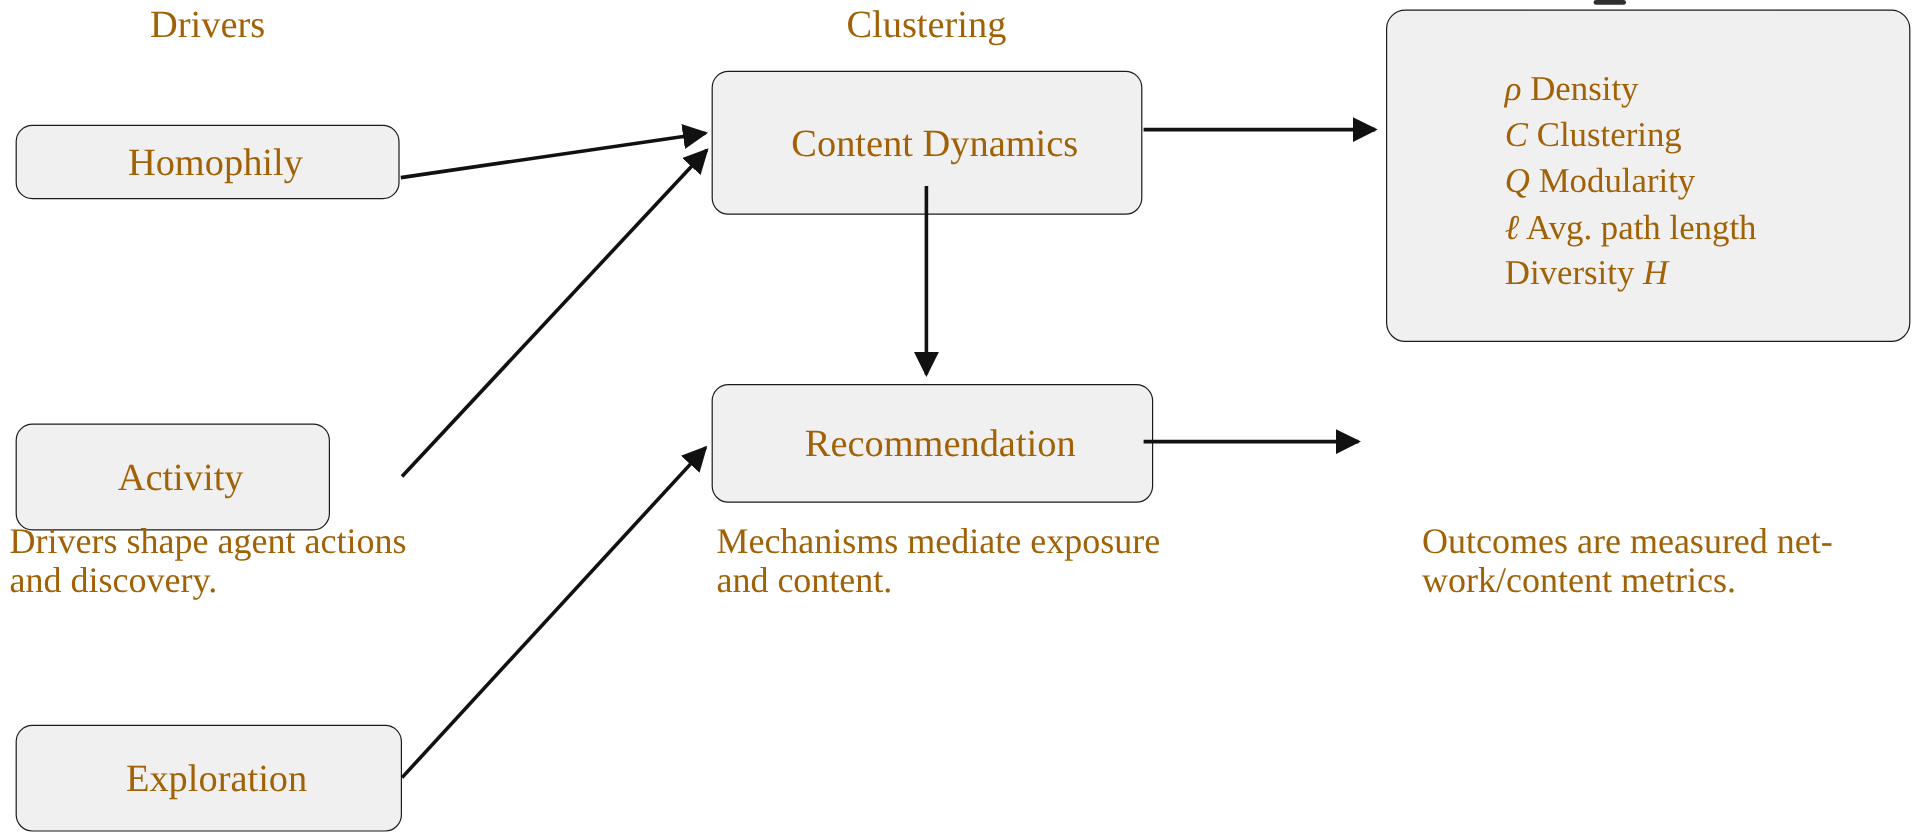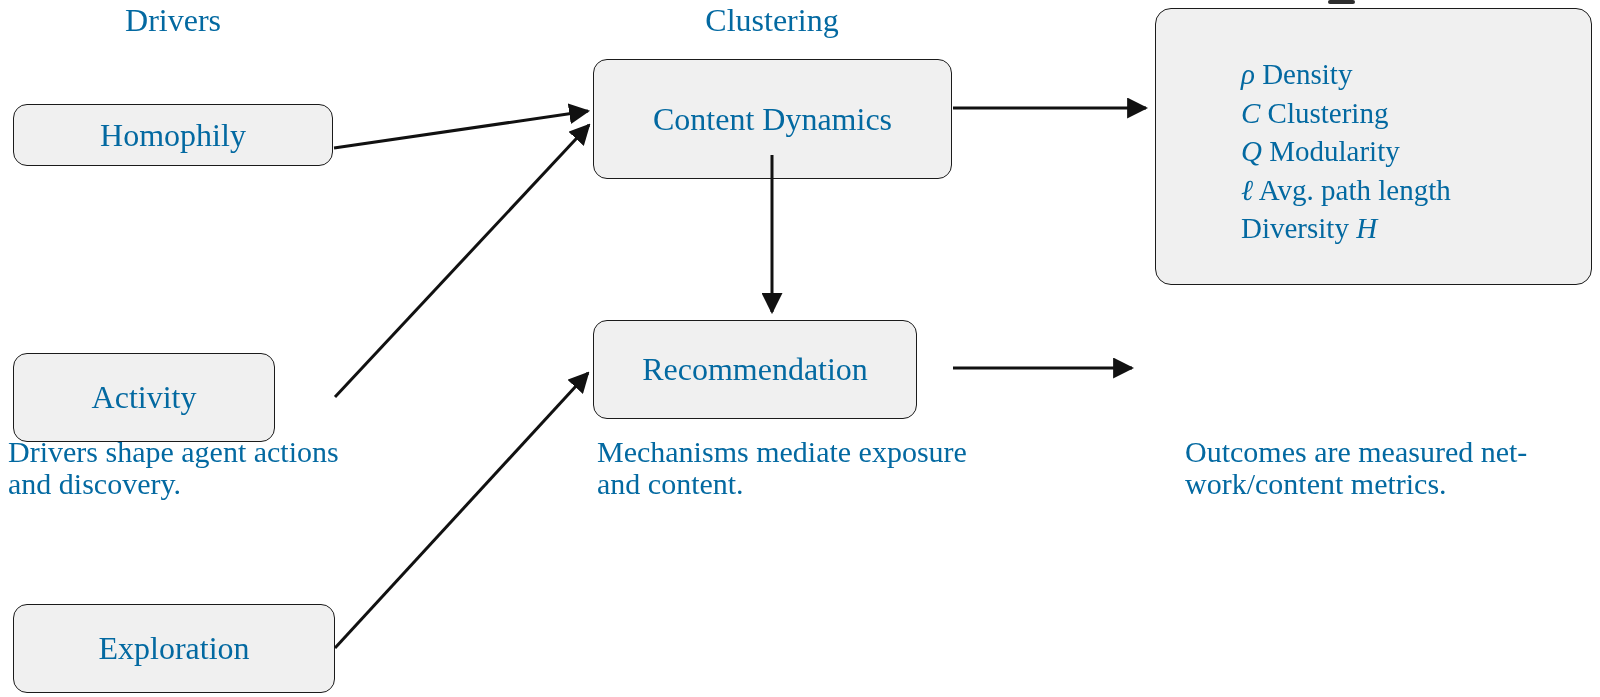--- a/index.html
+++ b/index.html
@@ -1,39 +1,39 @@
 <!DOCTYPE html>
 <html style="--box-fill: #f0f0f0; --box-border: #1b1b1b;"><head>
 <meta charset="utf-8">
 <style>
   html,body { margin:0; padding:0; background:#ffffff; }
   .canvas {
     position:relative; width:1600px; height:697px; background:#ffffff;
-    font-family:"Liberation Serif","DejaVu Serif",serif; color:#0369a1;
+    font-family:"Liberation Serif","DejaVu Serif",serif; color:#a16207;
     overflow:hidden;
     text-decoration:underline;
   }
   .arrow-layer { position:absolute; left:0; top:0; z-index:2; pointer-events:none; }
   .col-header {
     position:absolute; top:2px; transform:translateX(-50%);
     font-size:32px; white-space:nowrap; z-index:1;
   }
   #hdr-drivers { left:173px; }
   #hdr-mechanisms { left:772px; }
   .box {
     position:absolute; background:var(--box-fill,#f0f0f0);
     border:1.6px solid var(--box-border,#1b1b1b); border-radius:14px;
     display:flex; align-items:center; justify-content:center;
-    font-size:32px; z-index:1; box-sizing:border-box; white-space:nowrap;
+    font-size:32px; z-index:1; box-sizing:border-box; white-space:nowrap;padding-left:13px;
   }
   #box-homophily   { left:13px;  top:104px; width:320px; height:62px; }
   #box-activity    { left:13px;  top:353px; width:262px; height:89px; }
   #box-exploration { left:13px;  top:604px; width:322px; height:89px; }
   #box-cd          { left:593px; top:59px;  width:359px; height:120px; }
-  #box-rec         { left:593px; top:320px; width:324px; height:99px; }
+  #box-rec         { left:593px; top:320px; width:368px; height:99px; }
   #box-outcomes    {
     left:1155px; top:8px; width:437px; height:277px; border-radius:16px;
     align-items:flex-start; justify-content:flex-start;
   }
   .metrics { padding:46px 0 0 85px; font-size:29px; line-height:38.5px; }
   .mline { white-space:nowrap; }
   .mi { font-style:italic; }
   .caption {
     position:absolute; font-size:30px; line-height:32px; z-index:3; white-space:nowrap;
   }

